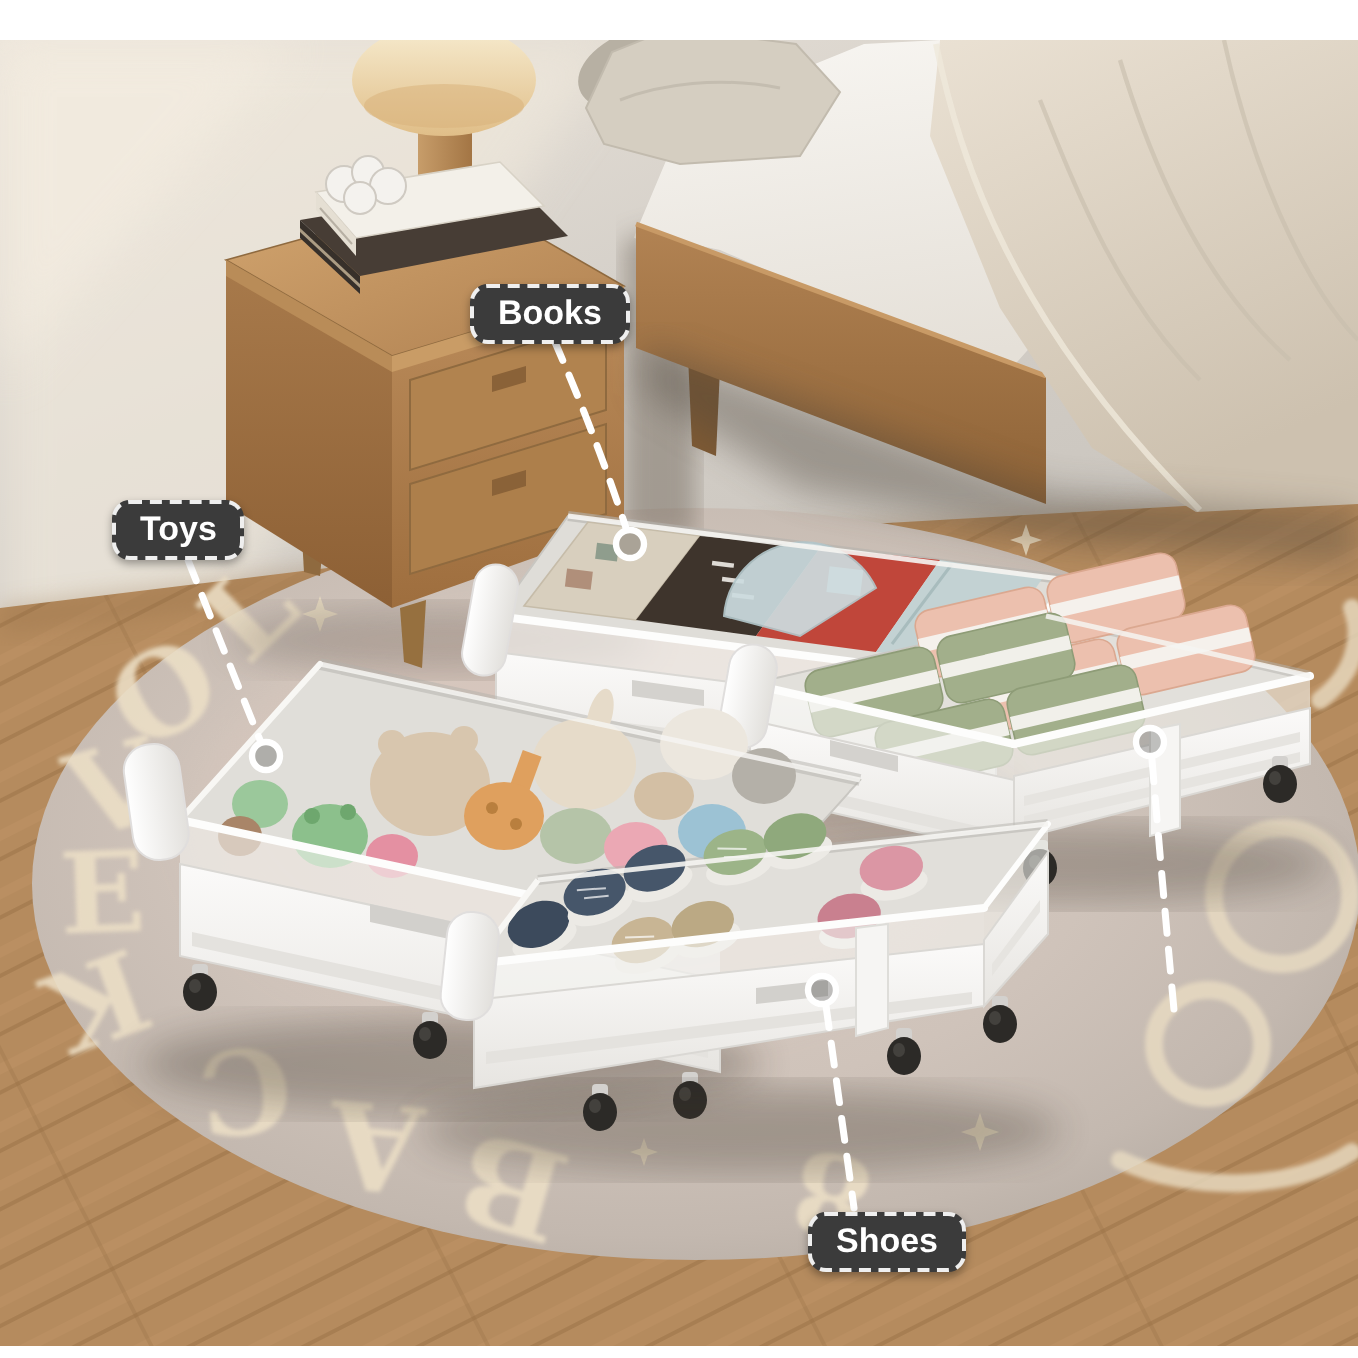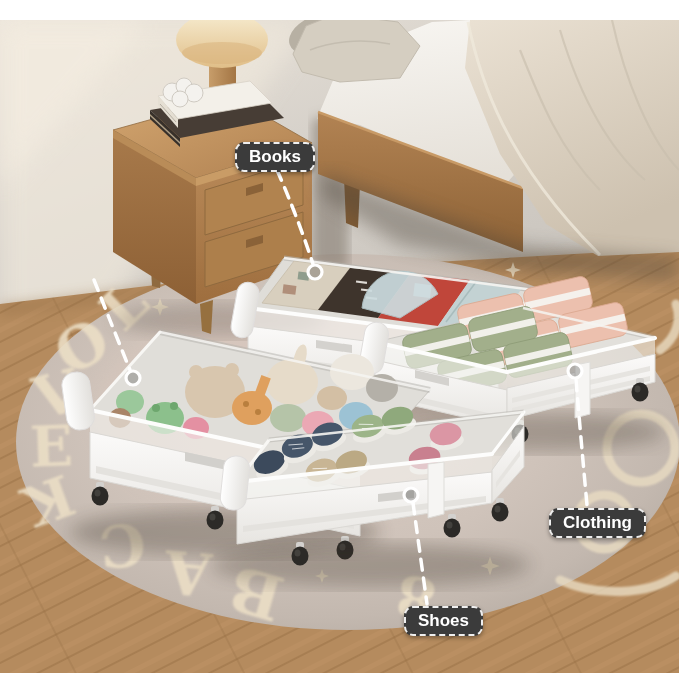--- a/index.html
+++ b/index.html
@@ -396,16 +396,16 @@
     <g fill="rgba(50,50,50,0.28)" stroke="#ffffff" stroke-width="3.2">
       <circle cx="315" cy="252" r="7"></circle>
       <circle cx="133" cy="358" r="7"></circle>
       <circle cx="575" cy="351" r="7"></circle>
       <circle cx="411" cy="475" r="7"></circle>
     </g>
   </g>
 </svg>
 
 <div class="tag" style="left:235px;top:122px">Books</div>
-<div class="tag" style="left:549px;top:488px">Clothing</div>
+<div class="tag" style="left:56px;top:230px">Toys</div>
 <div class="tag" style="left:404px;top:586px">Shoes</div>
 
 </div>
 
 </body></html>

